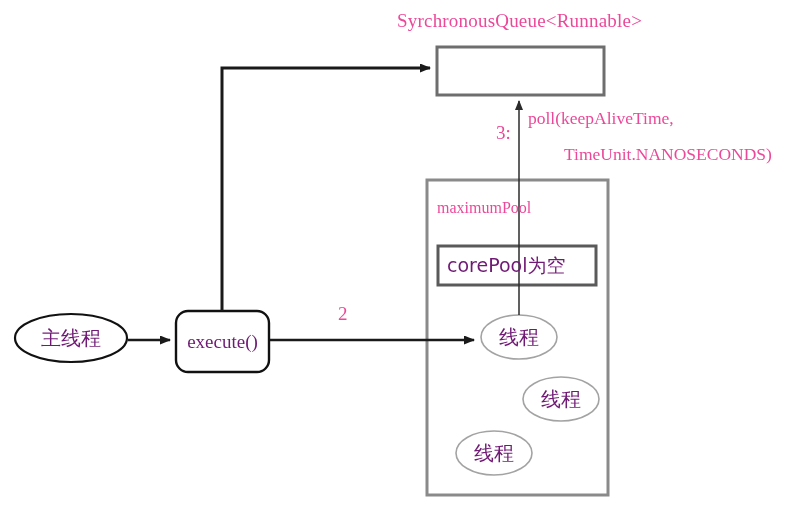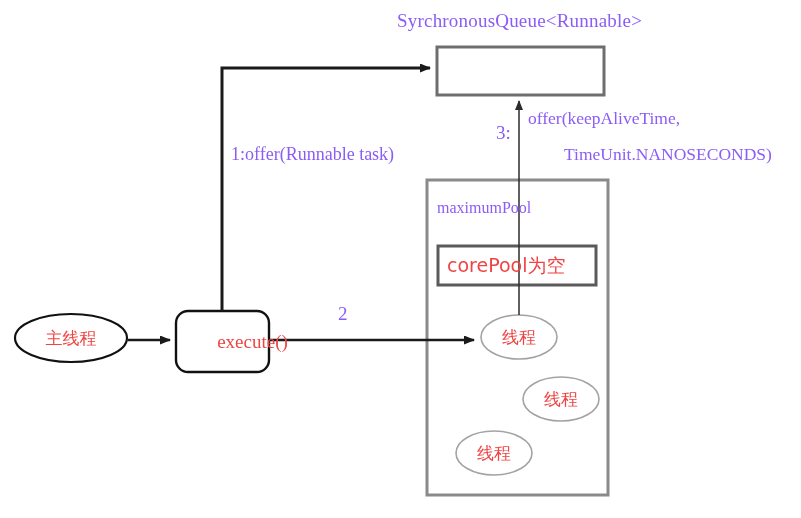--- a/index.html
+++ b/index.html
@@ -17,21 +17,21 @@
   }
   #diagram-svg {
     position: absolute;
     left: 0;
     top: 0;
     width: 801px;
     height: 518px;
   }
   .txt {
     position: absolute;
-    color: #8b5cf6;
+    color: #ec4899;
     white-space: pre;
     line-height: 1.15;
   }
   .title-text {
     font-size: 19px;
     letter-spacing: 0.2px;
   }
   .label-text {
     font-size: 18px;
   }
@@ -39,28 +39,28 @@
     font-size: 17.5px;
   }
   .num-text {
     font-size: 19px;
   }
   .box-text {
     font-size: 16px;
   }
   .cjk {
     font-family: "DejaVu Sans", "Liberation Sans", sans-serif;
-    font-size: 17px;
+    font-size: 20px;
   }
   .node-label {
     position: absolute;
     display: flex;
     align-items: center;
     justify-content: center;
-    color: #ef4444;
+    color: #701a75;
     white-space: nowrap;
   }
 </style>
 </head>
 <body>
 
 <div id="canvas">
 
   <svg id="diagram-svg" viewBox="0 0 801 518" xmlns="http://www.w3.org/2000/svg">
     <defs>
@@ -93,37 +93,36 @@
 
     <path d="M222,311 L222,68 L430,68" fill="none" stroke="#1a1a1a" stroke-width="3" marker-end="url(#arrow-dark)"></path>
 
     <path d="M270,340 L474,340" fill="none" stroke="#1a1a1a" stroke-width="2.4" marker-end="url(#arrow-dark)"></path>
 
     <path d="M519,315 L519,101" fill="none" stroke="#2b2b2b" stroke-width="1.5" marker-end="url(#arrow-thin)"></path>
   </svg>
 
   <div class="txt title-text" style="left:397px; top:10px;">SyrchronousQueue&lt;Runnable&gt;</div>
 
-  <div class="txt label-text" style="left:231px; top:144px;">1:offer(Runnable task)</div>
 
   <div class="txt num-text" style="left:496px; top:122px;">3:</div>
 
-  <div class="txt poll-text" style="left:528px; top:108px;">offer(keepAliveTime,</div>
+  <div class="txt poll-text" style="left:528px; top:108px;">poll(keepAliveTime,</div>
 
   <div class="txt poll-text" style="left:528px; top:144px;margin-left:36px;">TimeUnit.NANOSECONDS)</div>
 
   <div class="txt num-text" style="left:338px; top:303px;">2</div>
 
   <div class="txt box-text" style="left:437px; top:199px;">maximumPool</div>
 
   <div class="node-label cjk" style="left:438px; top:246px; width:158px; height:39px; justify-content:flex-start; padding-left:9px; box-sizing:border-box; font-size:19px;">corePool为空</div>
 
   <div class="node-label cjk" style="left:15px; top:314px; width:112px; height:48px;">主线程</div>
 
-  <div class="node-label" style="left:176px; top:311px; width:93px; height:61px; font-size:19px;margin-left:30px;">execute()</div>
+  <div class="node-label" style="left:176px; top:311px; width:93px; height:61px; font-size:19px;">execute()</div>
 
   <div class="node-label cjk" style="left:481px; top:315px; width:76px; height:44px;">线程</div>
 
   <div class="node-label cjk" style="left:523px; top:377px; width:76px; height:44px;">线程</div>
 
   <div class="node-label cjk" style="left:456px; top:431px; width:76px; height:44px;">线程</div>
 
 </div>
 
 </body></html>

